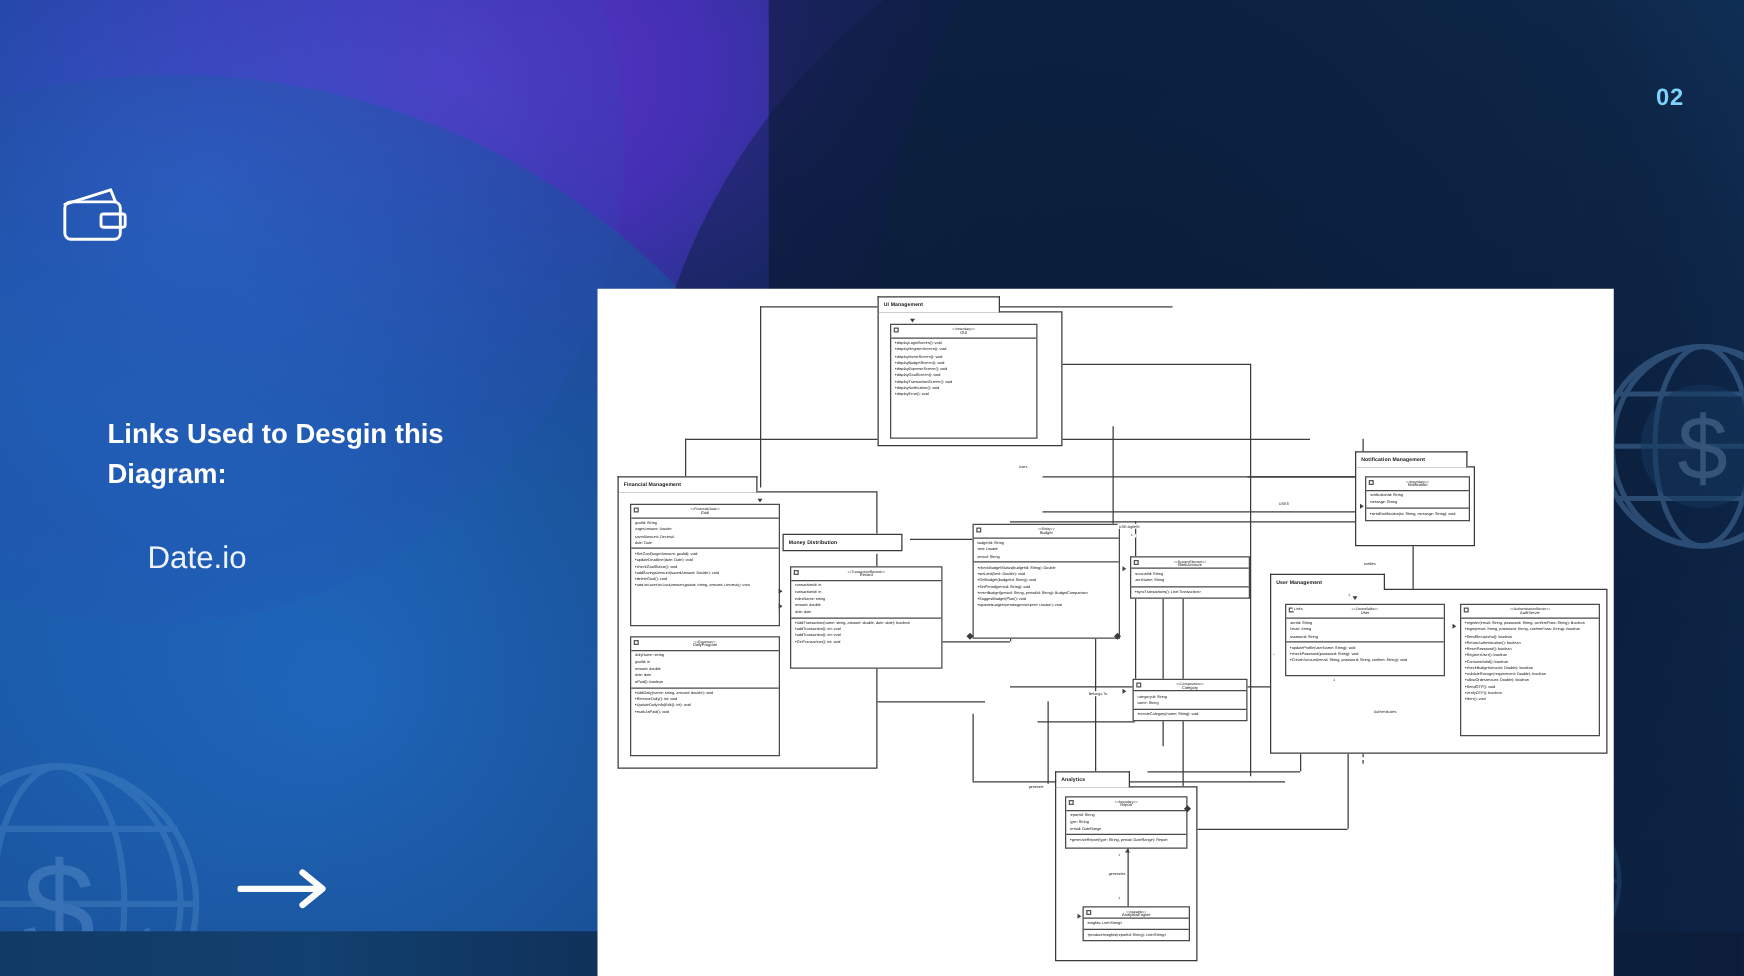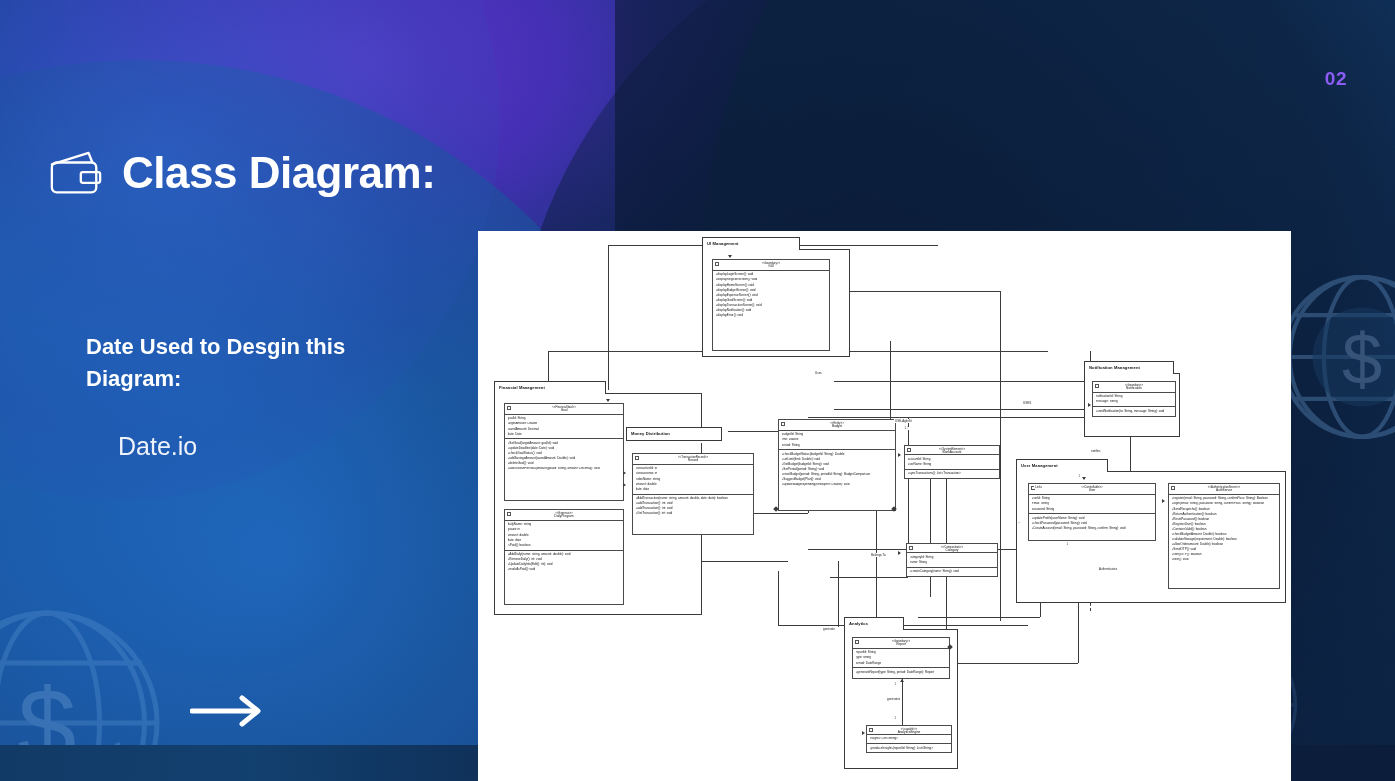--- a/index.html
+++ b/index.html
@@ -66,21 +66,21 @@
     opacity:.30;
     background-image:repeating-linear-gradient(90deg, rgba(90,150,220,0.30) 0 14px, rgba(0,0,0,0) 14px 36px),
                      repeating-linear-gradient(0deg, rgba(90,150,220,0.30) 0 7px, rgba(0,0,0,0) 7px 24px);
     -webkit-mask-image:linear-gradient(0deg, #000 20%, transparent 100%);
             mask-image:linear-gradient(0deg, #000 20%, transparent 100%);
   }
 
   
   .page-num {
     position:absolute; right:48px; top:68px;
-    color:#8b5cf6; font-size:19px; font-weight:bold; letter-spacing:.5px;
+    color:#7dd3fc; font-size:19px; font-weight:bold; letter-spacing:.5px;
   }
 
   .title-row {
     position:absolute; left:48px; top:148px;
     display:flex; align-items:center; gap:18px;
   }
   .wallet-icon { width:56px; height:48px; flex:0 0 auto; }
   .title-text {
     color:#ffffff; font-size:44px; font-weight:bold; letter-spacing:-0.5px;
   }
@@ -213,24 +213,23 @@
 <div class="page-num">02</div>
 
 <div class="title-row">
   <span class="wallet-icon">
     <svg viewBox="0 0 58 50" fill="none" stroke="#ffffff" stroke-width="2.4" stroke-linejoin="round" stroke-linecap="round">
       <path d="M4 16 L42 4 L46 14"></path>
       <rect x="4" y="14" width="46" height="31" rx="5"></rect>
       <path d="M36 24 H52 a2 2 0 0 1 2 2 v7 a2 2 0 0 1 -2 2 H36 a2 2 0 0 1 -2 -2 v-7 a2 2 0 0 1 2 -2 z"></path>
     </svg>
   </span>
-  <span class="title-text">Class Diagram:</span>
 </div>
 
-<div class="subtitle">Date Used to Desgin this Diagram:</div>
+<div class="subtitle">Links Used to Desgin this Diagram:</div>
 <div class="tool-value">Date.io</div>
 
 <div class="arrow">
   <svg viewBox="0 0 74 34" fill="none" stroke="#ffffff" stroke-width="5" stroke-linecap="round" stroke-linejoin="round">
     <line x1="2" y1="17" x2="66" y2="17"></line>
     <polyline points="52,4 68,17 52,30"></polyline>
   </svg>
 </div>
 
 <div class="canvas">

